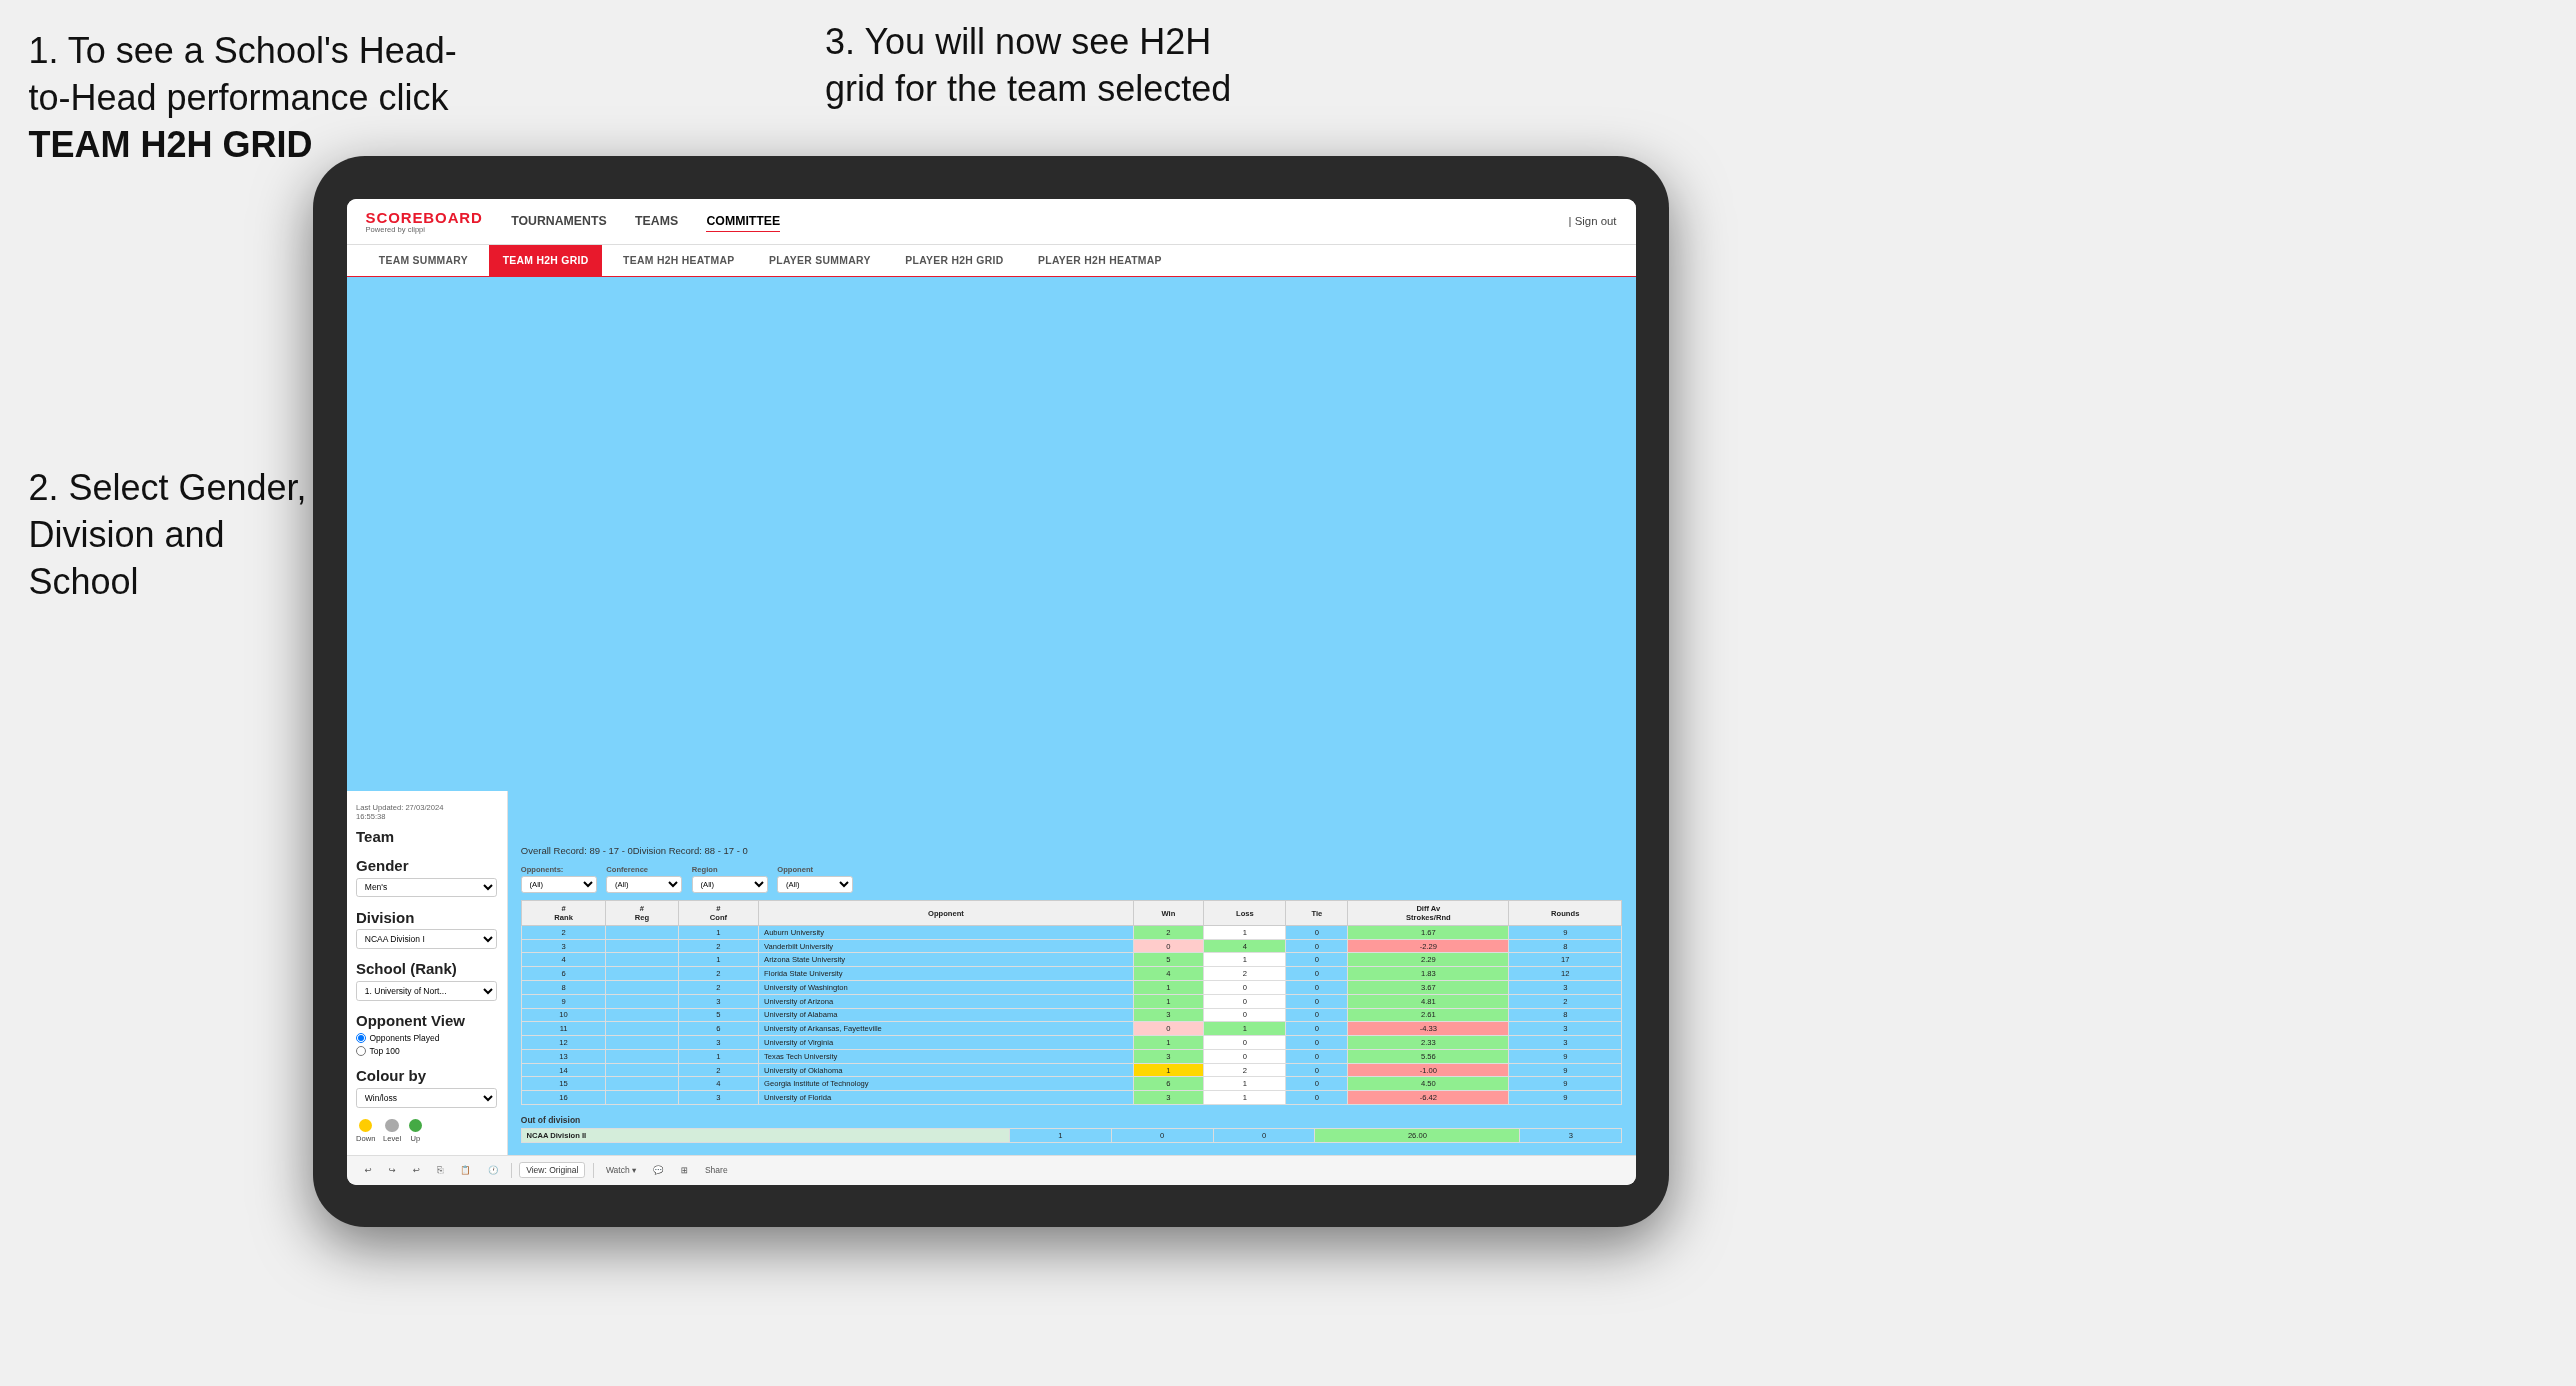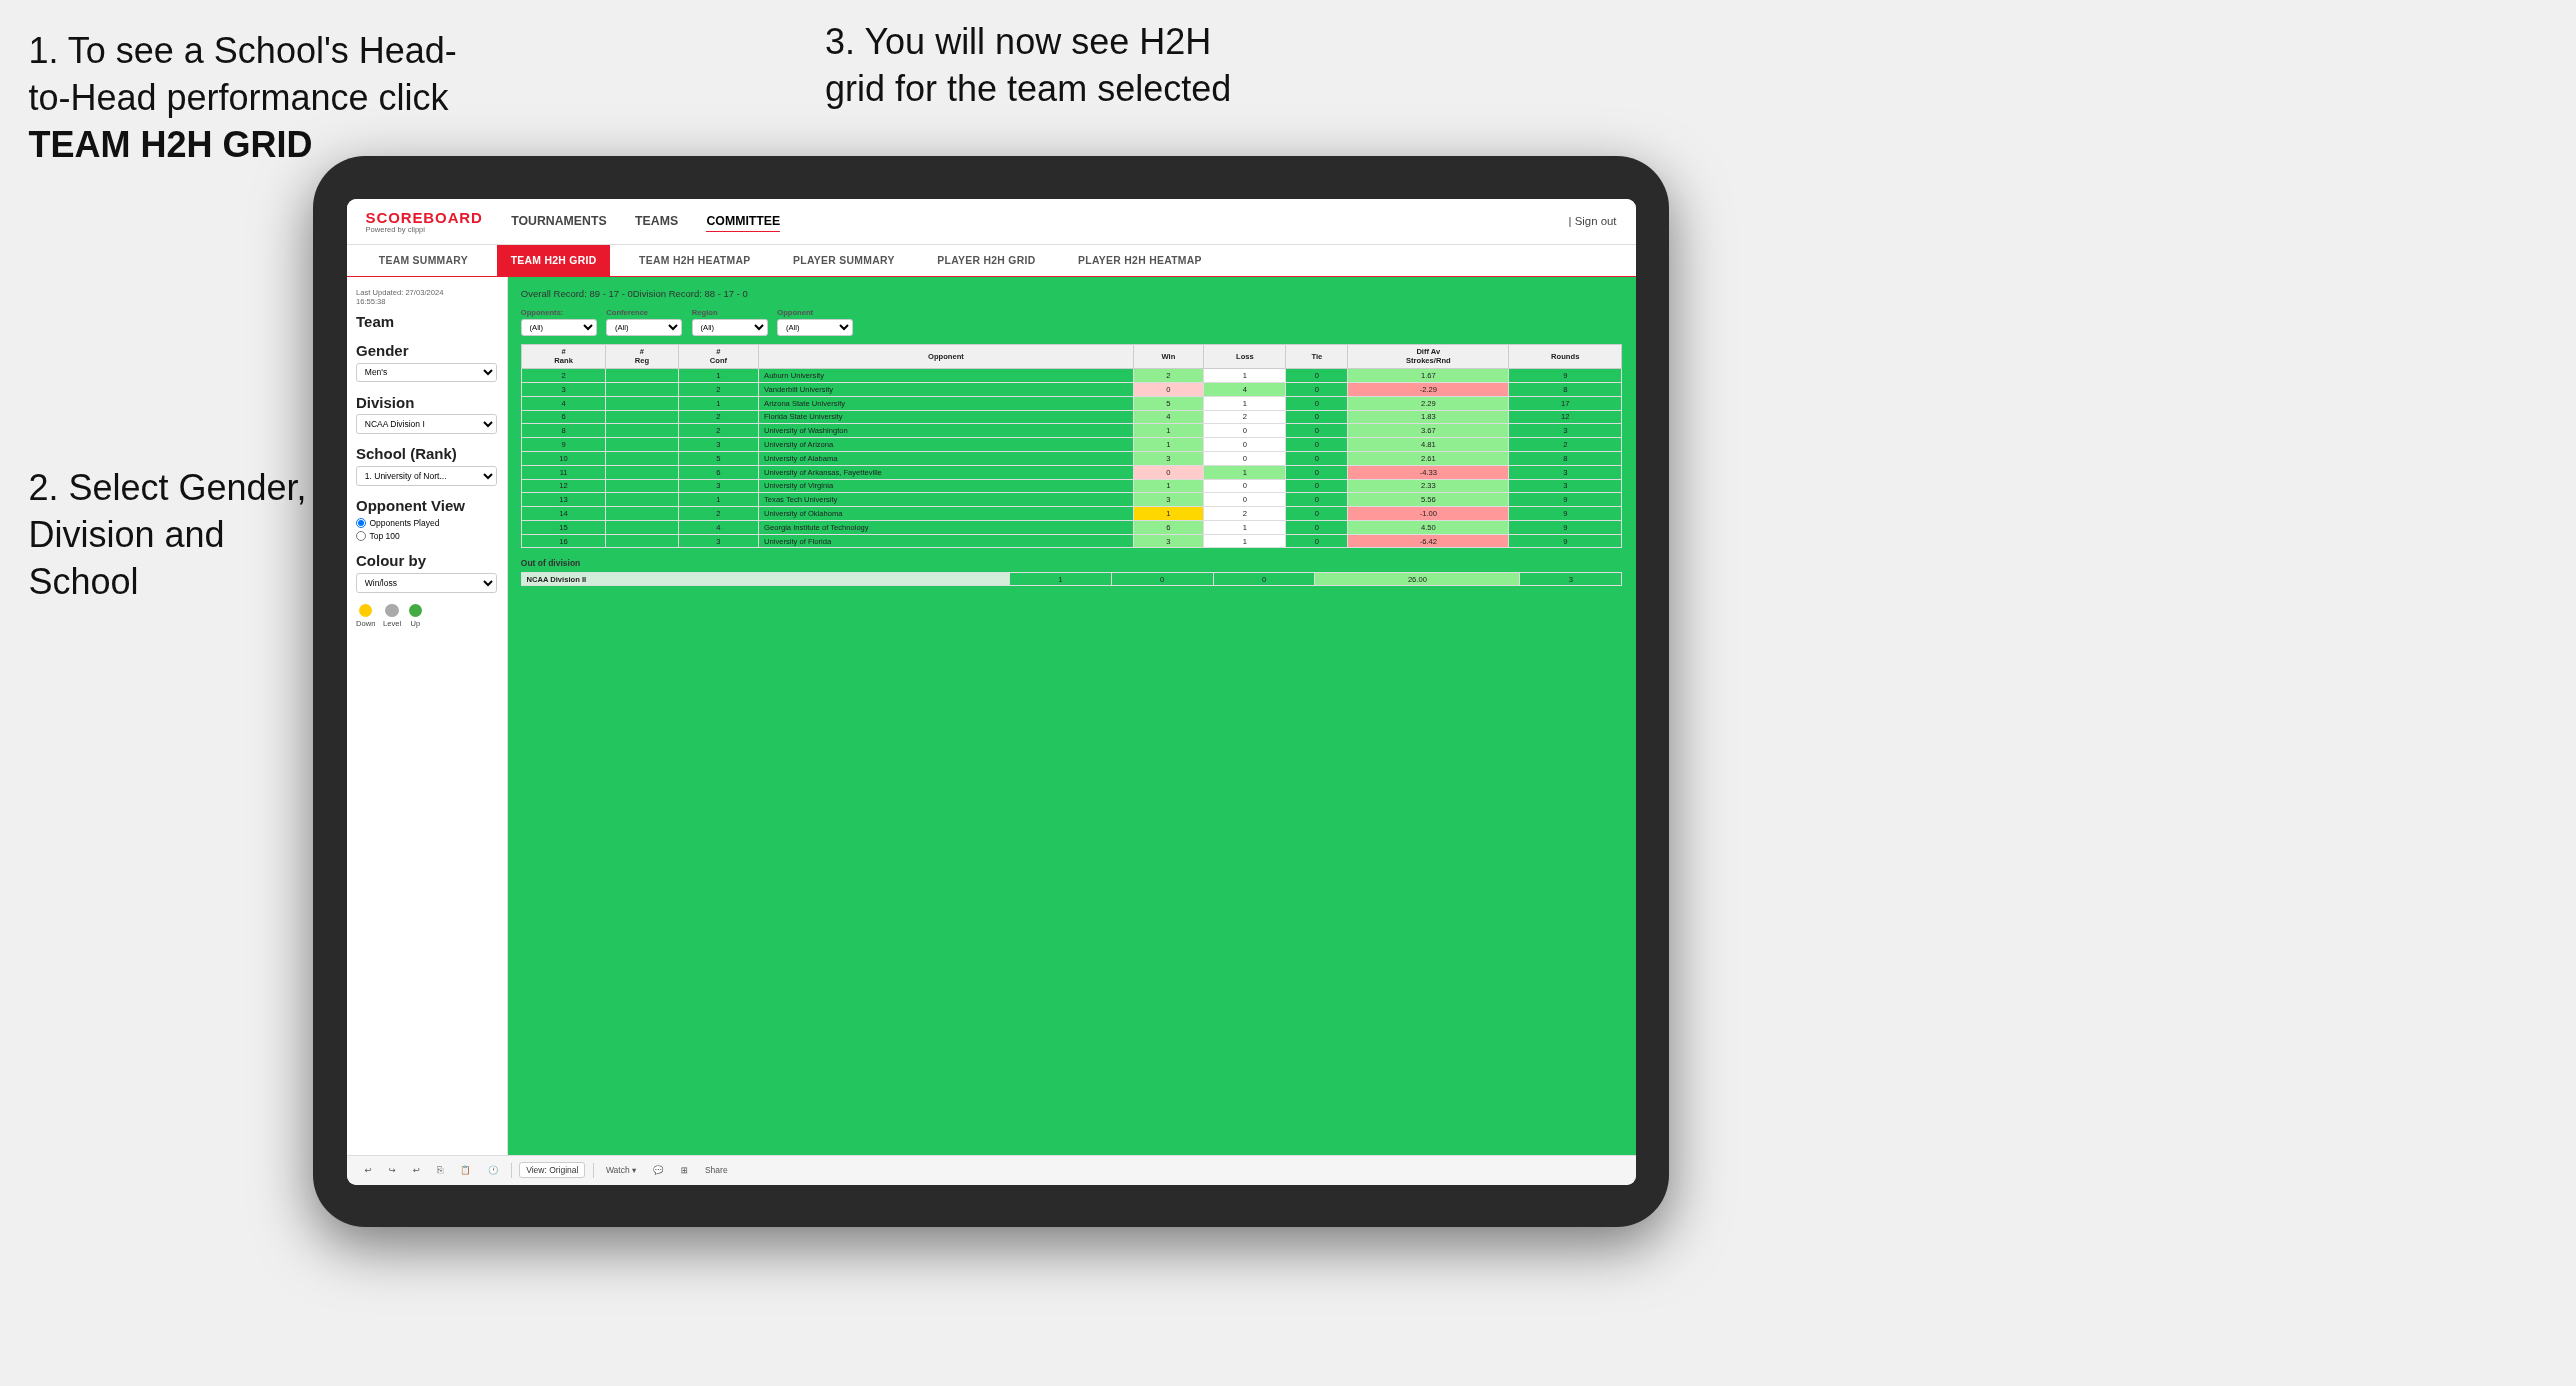--- a/index.html
+++ b/index.html
@@ -90,21 +90,21 @@
       font-size: 11.4px;
       color: #444;
       cursor: pointer;
     }
 
     
     .subnav {
       background: #fff;
       border-bottom: 1.9px solid #e8192c;
       display: flex;
-      gap: 16px;
+      gap: 8px;
       padding: 0 19px;
       height: 32px;
       align-items: center;
       flex-shrink: 0;
     }
     .subnav-item {
       font-size: 10.4px;
       font-weight: 600;
       color: #555;
       padding: 0 13.3px;
@@ -117,21 +117,22 @@
     .subnav-item.active {
       background: #e8192c;
       color: #fff;
     }
 
     
     .main-content {
       display: flex;
       flex: 1;
       overflow: hidden;
-      background: #22c55e;
+      background: #7dd3fc;
+      align-items: flex-end;
     }
 
     
     .sidebar {
       width: 161px;
       background: #fff;
       border-right: 0.9px solid #e0e0e0;
       padding: 11.4px 9.5px;
       flex-shrink: 0;
       font-size: 9.5px;

